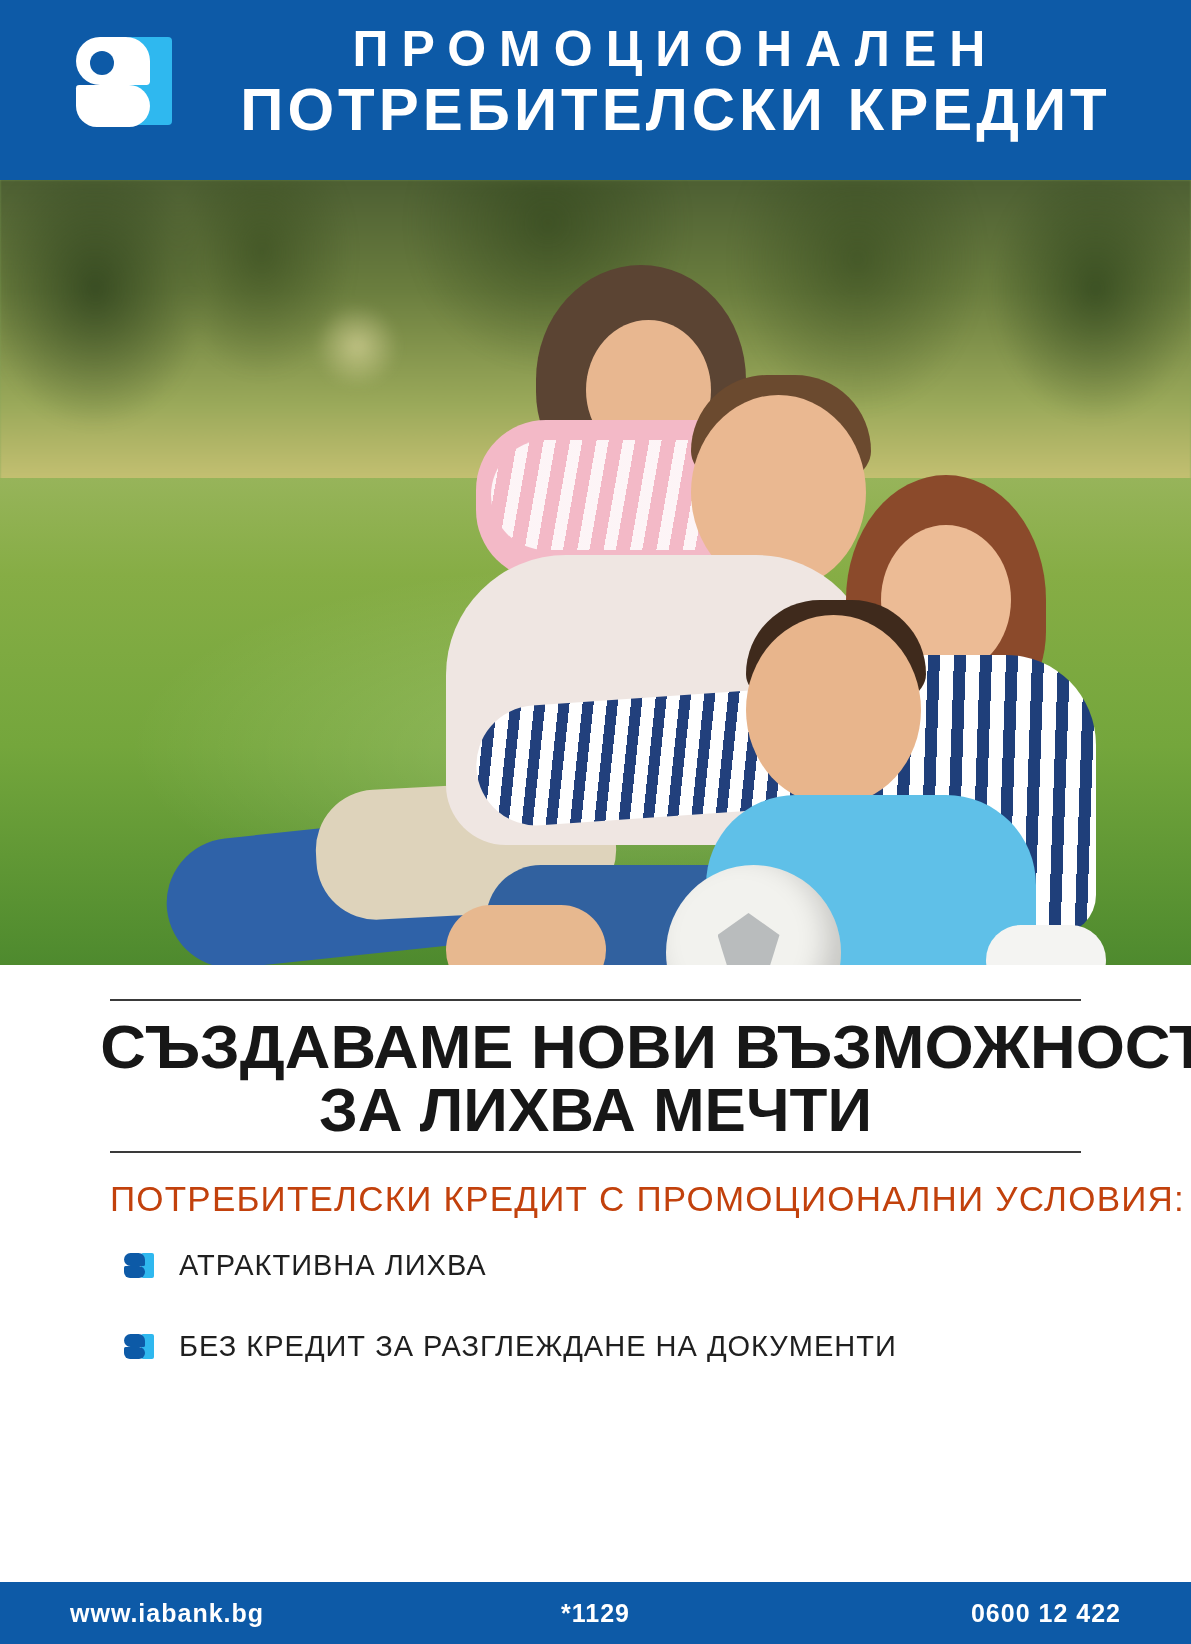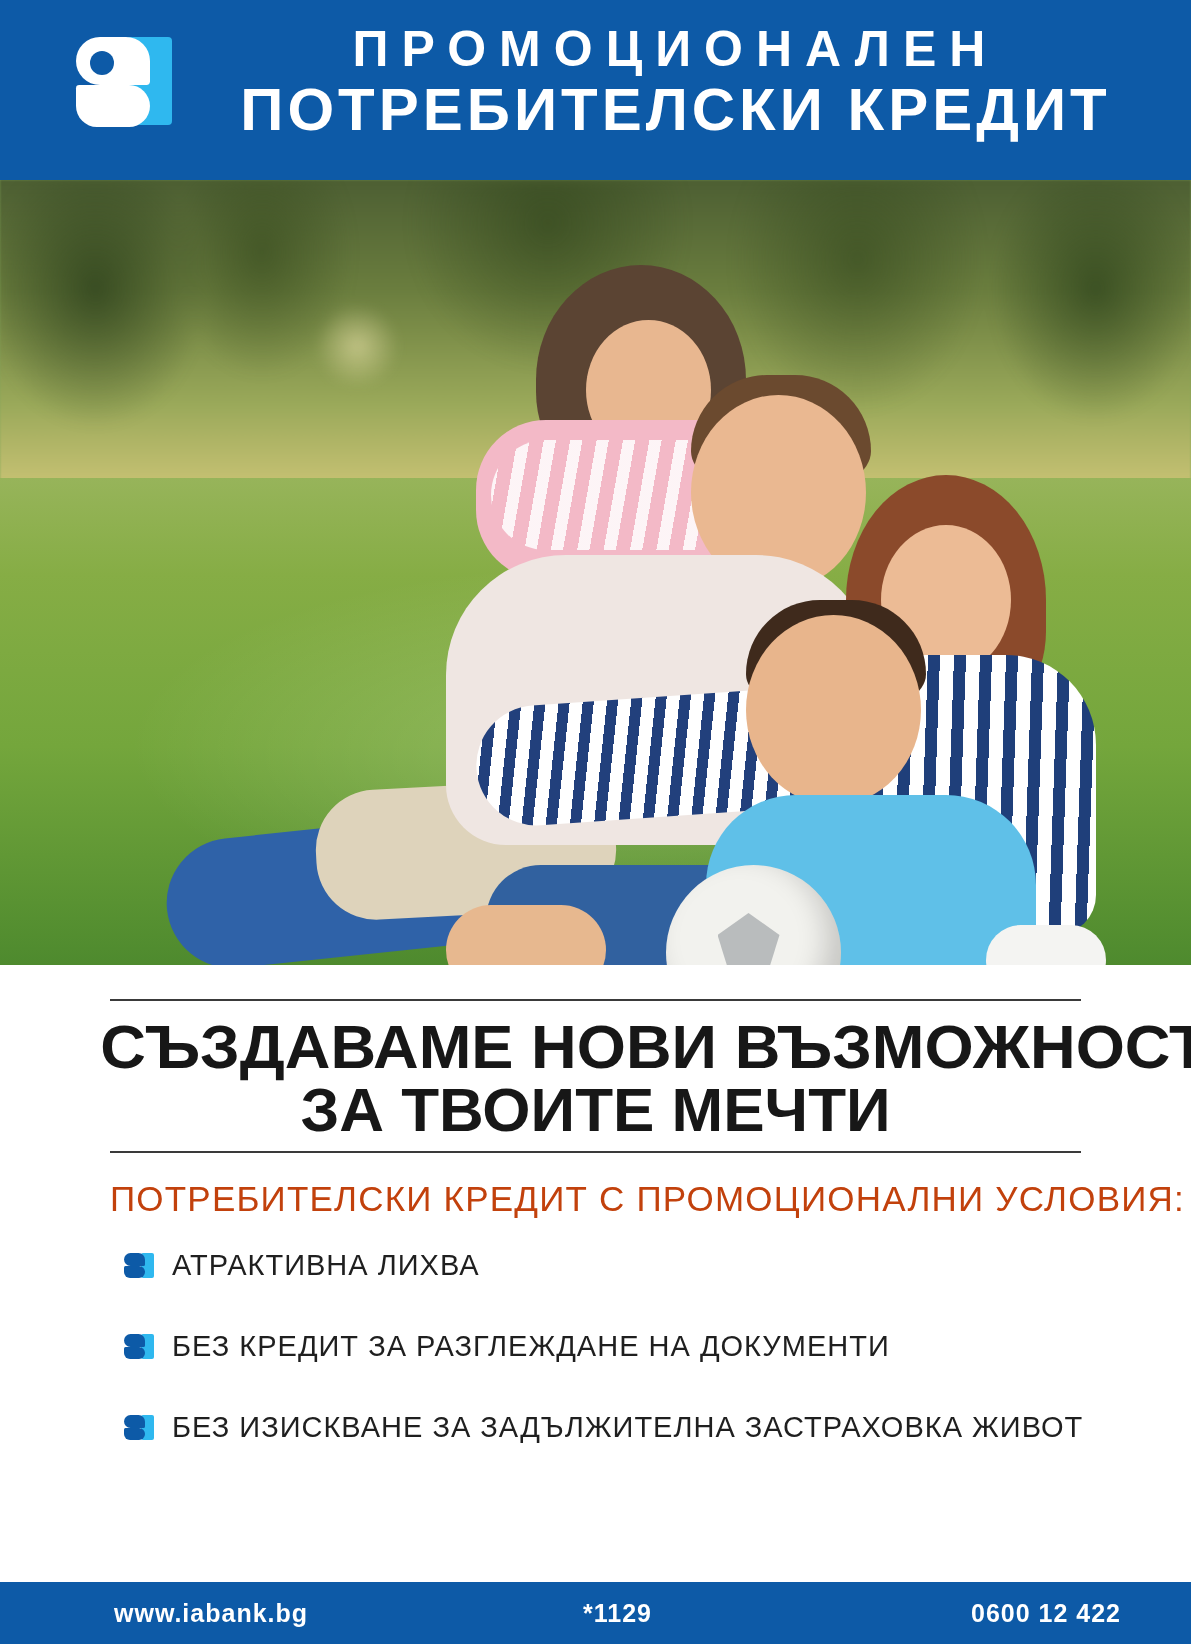--- a/index.html
+++ b/index.html
@@ -217,20 +217,21 @@
     padding: 26px 0 16px 0;
     white-space: nowrap;
   }
   .bullets {
     padding: 14px 0 0 14px;
   }
   .bullet {
     display: flex;
     align-items: center;
     margin-bottom: 48px;
+    gap: 7px;
   }
   .bullet-icon {
     width: 30px;
     height: 30px;
     position: relative;
     margin-right: 18px;
     flex: 0 0 auto;
   }
   .bullet-icon .b-sq {
     position: absolute; right: 0; top: 2px;
@@ -257,21 +258,21 @@
     height: 62px;
     background: #0d5aa7;
     color: #ffffff;
     display: flex;
     align-items: center;
     padding: 0 70px;
     font-weight: bold;
     font-size: 25px;
     letter-spacing: 1px;
   }
-  .footer .f-left  { flex: 1 1 0; text-align: left; margin-left: 44px; }
+  .footer .f-left  { flex: 1 1 0; text-align: left; }
   .footer .f-mid   { flex: 1 1 0; text-align: center; }
   .footer .f-right { flex: 1 1 0; text-align: right; }
 </style>
 </head>
 <body>
 
 <div class="poster">
 
   <div class="header">
     <div class="logo-mark">
@@ -315,21 +316,21 @@
       <div class="f-shape ball"></div>
       <div class="f-shape shoe"></div>
     </div>
   </div>
 
   <div class="content">
     <div class="rule"></div>
 
     <div class="headline">
       <div class="h-l1">СЪЗДАВАМЕ НОВИ ВЪЗМОЖНОСТИ</div>
-      <div class="h-l2">ЗА ТВОИТЕ МЕЧТИ</div>
+      <div class="h-l2">ЗА ЛИХВА МЕЧТИ</div>
     </div>
 
     <div class="rule"></div>
 
     <div class="subhead">ПОТРЕБИТЕЛСКИ КРЕДИТ С ПРОМОЦИОНАЛНИ УСЛОВИЯ:</div>
 
     <div class="bullets">
 
       <div class="bullet">
         <span class="bullet-icon">
@@ -342,28 +343,20 @@
 
       <div class="bullet">
         <span class="bullet-icon">
           <span class="b-sq"></span>
             <span class="b-p1"></span>
             <span class="b-p2"></span>
         </span>
         <span class="bullet-text">БЕЗ КРЕДИТ ЗА РАЗГЛЕЖДАНЕ НА ДОКУМЕНТИ</span>
       </div>
 
-      <div class="bullet">
-        <span class="bullet-icon">
-          <span class="b-sq"></span>
-            <span class="b-p1"></span>
-            <span class="b-p2"></span>
-        </span>
-        <span class="bullet-text">БЕЗ ИЗИСКВАНЕ ЗА ЗАДЪЛЖИТЕЛНА ЗАСТРАХОВКА ЖИВОТ</span>
-      </div>
 
     </div>
   </div>
 
   <div class="footer">
     <div class="f-left">www.iabank.bg</div>
     <div class="f-mid">*1129</div>
     <div class="f-right">0600 12 422</div>
   </div>
 

